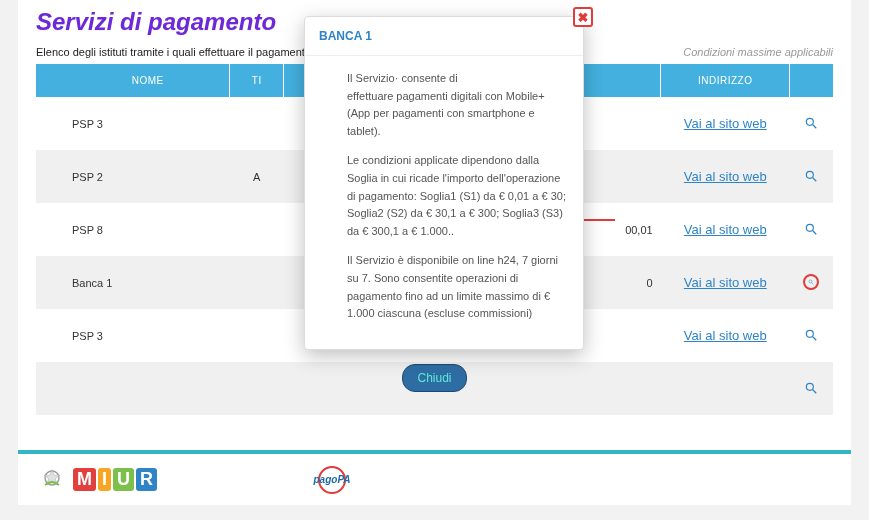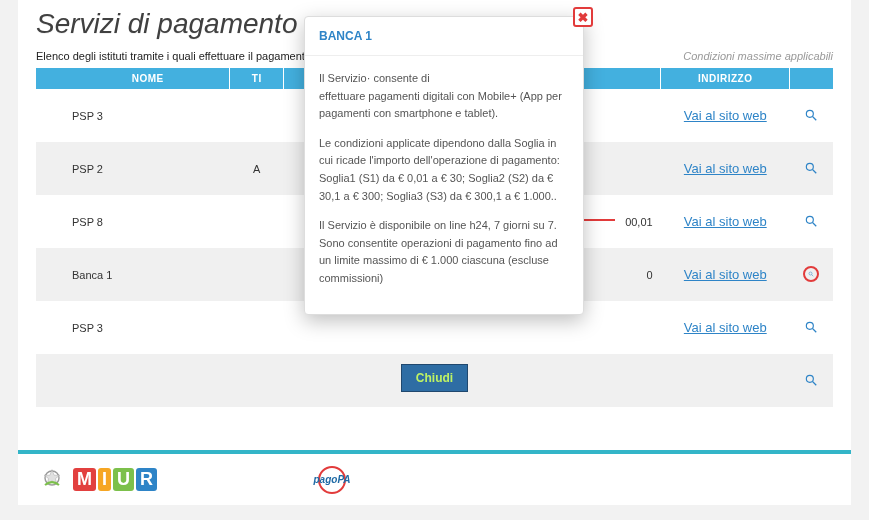--- a/index.html
+++ b/index.html
@@ -13,24 +13,24 @@
     overflow: hidden;
     position: relative;
   }
   .content-wrap {
     background: #fff;
     margin: 0 18px;
     padding: 0 18px;
     height: 450px;
   }
   .page-title {
-    font-size: 28px;
+    font-size: 24px;
     font-style: italic;
-    color: #404040;
-    font-weight: normal;
+    color: #6d28d9;
+    font-weight: bold;
     padding: 8px 0 4px 0;
     text-shadow: 0 1px 0 rgba(0,0,0,0.05);
   }
   .subtitle-row {
     display: flex;
     justify-content: space-between;
     align-items: center;
     padding: 6px 0;
     font-size: 11px;
   }
@@ -39,23 +39,23 @@
 
   table.psp {
     width: 100%;
     border-collapse: collapse;
     table-layout: fixed;
   }
   table.psp th {
     background: #43b0df;
     color: #fff;
     font-size: 10px;
-    font-weight: bold;
+    font-weight: normal;
     letter-spacing: 0.5px;
-    padding: 5px 6px;
+    padding: 11px 6px;
     text-align: center;
     border-right: 1px solid #fff;
   }
   table.psp th:last-child { border-right: none; }
   table.psp td {
     padding: 18px 8px;
     font-size: 11px;
     color: #333;
     vertical-align: middle;
     height: 26px;
@@ -150,20 +150,21 @@
     border-bottom: 1px solid #eee;
     color: #2e84c7;
     font-weight: bold;
     font-size: 12px;
   }
   .modal-body {
     padding: 14px;
     font-size: 11px;
     color: #555;
     line-height: 1.6;
+    margin-left: 28px;
   }
   .modal-body p { margin-bottom: 12px; }
   .modal-close {
     position: absolute;
     right: -10px;
     top: -10px;
     width: 20px; height: 20px;
     background: #fff;
     border: 2px solid #e23b3b;
     border-radius: 3px;
@@ -174,27 +175,26 @@
     cursor: pointer;
     font-size: 13px;
   }
   .chiudi-wrap {
     text-align: center;
     margin-top: 6px;
     padding-bottom: 6px;
   }
   .chiudi {
     background: #2e6da4;
-    color: #bef264;
+    color: #5eead4;
     border: 1px solid #20486e;
-    border-radius: 0;
+    border-radius: 13px;
     padding: 6px 14px;
     font-size: 12px;
     cursor: pointer;
-    font-weight: bold;
   }
 </style>
 </head>
 <body>
 
 <div class="content-wrap">
   <div class="page-title">Servizi di pagamento</div>
 
   <div class="subtitle-row">
     <div class="subtitle">Elenco degli istituti tramite i quali effettuare il pagamento</div>

